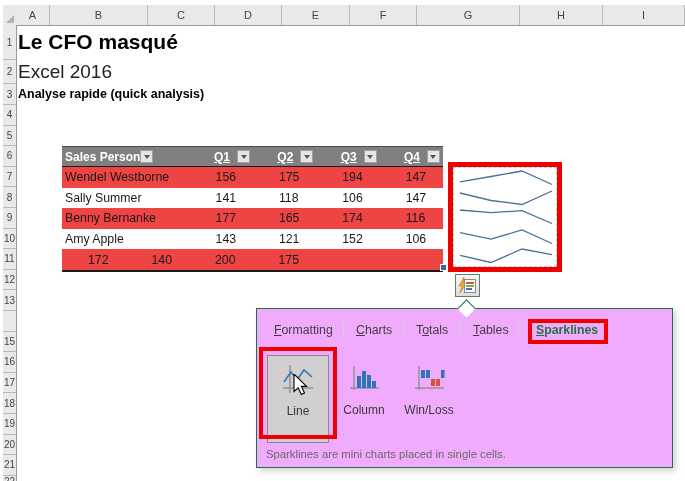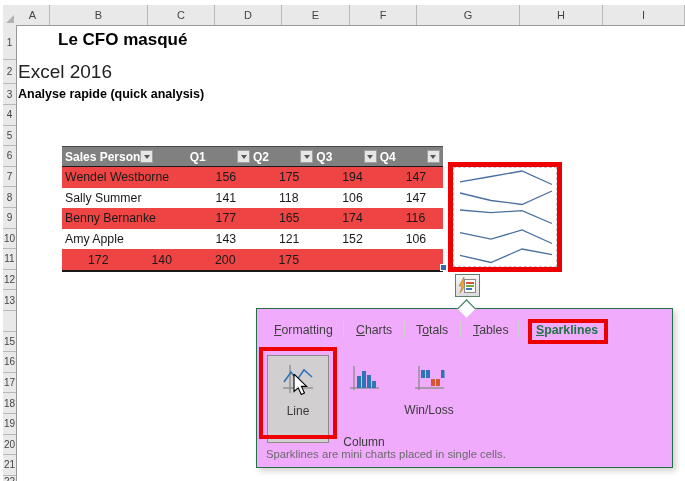--- a/index.html
+++ b/index.html
@@ -12,30 +12,30 @@
           border-left:8px solid transparent;border-bottom:8px solid #b3b3b3;}
   .col-headers{position:absolute;left:16px;top:5px;height:20px;right:0;background:#e9e9e9;
           border-bottom:1px solid #999;display:flex;}
   .col-h{height:20px;line-height:20px;text-align:center;font-size:11px;color:#444;
           border-right:1px solid #b9b9b9;box-sizing:border-box;flex:0 0 auto;}
   .row-headers{position:absolute;left:3px;top:25px;width:13px;bottom:0;background:#e9e9e9;
           border-right:1px solid #999;display:flex;flex-direction:column;overflow:hidden;}
   .row-h{width:13px;text-align:center;font-size:10px;color:#444;border-bottom:1px solid #b9b9b9;
           box-sizing:border-box;display:flex;align-items:center;justify-content:center;flex:0 0 auto;}
   
-  .t1{position:absolute;left:18px;top:30px;font-size:17px;font-weight:bold;color:#000;padding-left:40px;}
+  .t1{position:absolute;left:18px;top:30px;font-size:21px;font-weight:bold;color:#000;}
   .t2{position:absolute;left:18px;top:61px;font-size:19px;color:#222;}
   .t3{position:absolute;left:18px;top:87px;font-size:12.5px;font-weight:bold;color:#000;}
   
   .table{position:absolute;left:62px;top:146px;width:381px;border-bottom:2px solid #1a1a1a;}
   .thead{display:flex;height:21px;background:#808080;border-top:1px solid #4a4a4a;
          border-bottom:1px solid #1a1a1a;box-sizing:border-box;}
   .th{display:flex;align-items:center;color:#fff;font-weight:bold;font-size:12px;box-sizing:border-box;}
   .th.name{width:128px;padding:0 6px 0 3px;}
-  .th.q{width:63.5px;justify-content:space-between;padding-right:3px;}
+  .th.q{width:63.5px;justify-content:flex-end;gap:7px;padding-right:3px;text-decoration:underline;}
   .filter-btn{width:13px;height:13px;background:#e6e6e6;border:1px solid #a0a0a0;box-sizing:border-box;
          display:flex;align-items:center;justify-content:center;flex:0 0 auto;}
   .filter-btn:after{content:"";width:0;height:0;border-left:3.5px solid transparent;
          border-right:3.5px solid transparent;border-top:4.5px solid #555;}
   .tr{display:flex;height:20.6px;font-size:12.3px;}
   .tr.band{background:#ef4444;}
   .td{display:flex;align-items:center;box-sizing:border-box;}
   .td.name{width:128px;padding-left:3px;}
   .td.q{width:63.5px;padding-left:26px;}
   .fill-handle{position:absolute;left:440px;top:264px;width:7px;height:7px;background:#3b66a0;
@@ -227,21 +227,21 @@
     <div class="tab-redbox"></div>
     <div id="btnsBox">
         <div class="type-btn hov" style="left: 10px; width: 62px;">
           <div class="ic" style="margin-top: 7px;"><svg width="34" height="34" viewBox="0 0 34 34">
               <line x1="9" y1="2" x2="9" y2="30" stroke="#8a8a8a" stroke-width="1.3"></line>
               <line x1="2" y1="25" x2="32" y2="25" stroke="#8a8a8a" stroke-width="1.3"></line>
               <polyline points="3,19 10,9 16,17 23,7 31,14" fill="none" stroke="#2e75b6" stroke-width="1.6"></polyline>
             </svg></div>
           <div class="lbl">Line</div>
         </div>
-        <div class="type-btn" style="left: 76px; width: 62px; gap: 32px;">
+        <div class="type-btn" style="left: 76px; width: 62px;">
           <div class="ic" style="margin-top: 7px;"><svg width="34" height="34" viewBox="0 0 34 34">
               <line x1="7" y1="4" x2="7" y2="28" stroke="#8a8a8a" stroke-width="1.3"></line>
               <line x1="3" y1="26" x2="32" y2="26" stroke="#8a8a8a" stroke-width="1.3"></line>
               <rect x="10" y="14" width="4" height="12" fill="#2e75b6"></rect>
               <rect x="15" y="9" width="4" height="17" fill="#2e75b6"></rect>
               <rect x="20" y="13" width="4" height="13" fill="#2e75b6"></rect>
               <rect x="25" y="19" width="4" height="7" fill="#2e75b6"></rect>
             </svg></div>
           <div class="lbl">Column</div>
         </div>

